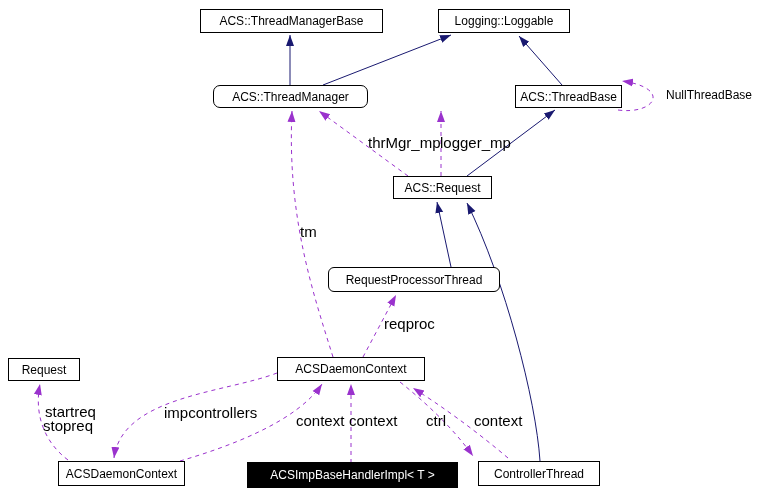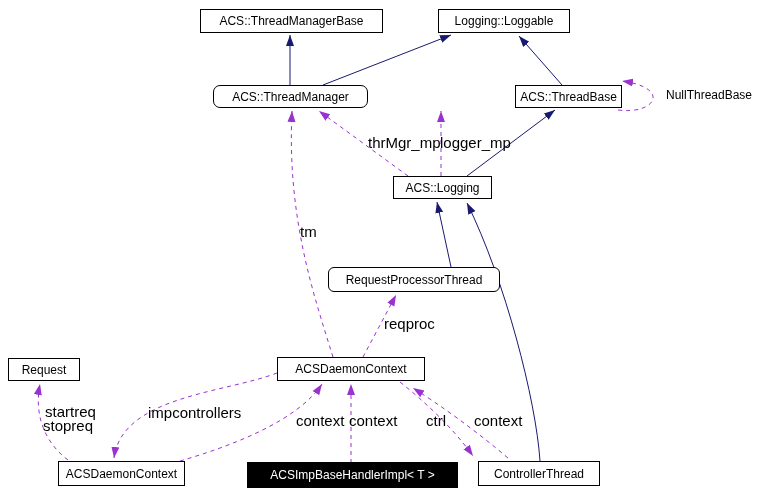--- a/index.html
+++ b/index.html
@@ -57,33 +57,33 @@
       <path d="M400,382 C435,410 458,435 473,456" marker-end="url(#au)"></path>
       <path d="M508,458 C475,430 440,405 413,388" marker-end="url(#au)"></path>
     </g>
   </svg>
 
   <div class="node" style="left:200px;top:9px;width:183px;height:24px;">ACS::ThreadManagerBase</div>
   <div class="node" style="left:438px;top:9px;width:132px;height:24px;">Logging::Loggable</div>
   <div class="node" style="left:213px;top:85px;width:155px;height:23px;border-radius:7px;">ACS::ThreadManager</div>
   <div class="node" style="left:515px;top:85px;width:107px;height:23px;">ACS::ThreadBase</div>
   <div class="node plain" style="left:666px;top:87px;height:16px;">NullThreadBase</div>
-  <div class="node" style="left:393px;top:176px;width:99px;height:23px;">ACS::Logging</div>
+  <div class="node" style="left:393px;top:176px;width:99px;height:23px;">ACS::Request</div>
   <div class="node" style="left:328px;top:267px;width:172px;height:25px;border-radius:6px;">RequestProcessorThread</div>
   <div class="node" style="left:277px;top:357px;width:148px;height:24px;">ACSDaemonContext</div>
   <div class="node" style="left:8px;top:358px;width:72px;height:23px;">Request</div>
   <div class="node" style="left:58px;top:461px;width:127px;height:25px;">ACSDaemonContext</div>
   <div class="node selected" style="left:247px;top:462px;width:211px;height:26px;">ACSImpBaseHandlerImpl&lt; T &gt;</div>
   <div class="node" style="left:478px;top:461px;width:122px;height:25px;">ControllerThread</div>
 
   <div class="elabel" style="left:368px;top:136px;">thrMgr_mp</div>
   <div class="elabel" style="left:440px;top:136px;">logger_mp</div>
   <div class="elabel" style="left:300px;top:225px;">tm</div>
   <div class="elabel" style="left:384px;top:317px;">reqproc</div>
   <div class="elabel" style="left:45px;top:405px;">startreq</div>
   <div class="elabel" style="left:43px;top:419px;">stopreq</div>
-  <div class="elabel" style="left:148px;top:406px;">impcontrollers</div>
+  <div class="elabel" style="left:164px;top:406px;">impcontrollers</div>
   <div class="elabel" style="left:296px;top:414px;">context</div>
   <div class="elabel" style="left:349px;top:414px;">context</div>
   <div class="elabel" style="left:426px;top:414px;">ctrl</div>
   <div class="elabel" style="left:474px;top:414px;">context</div>
 
 </div>
 
 </body></html>

